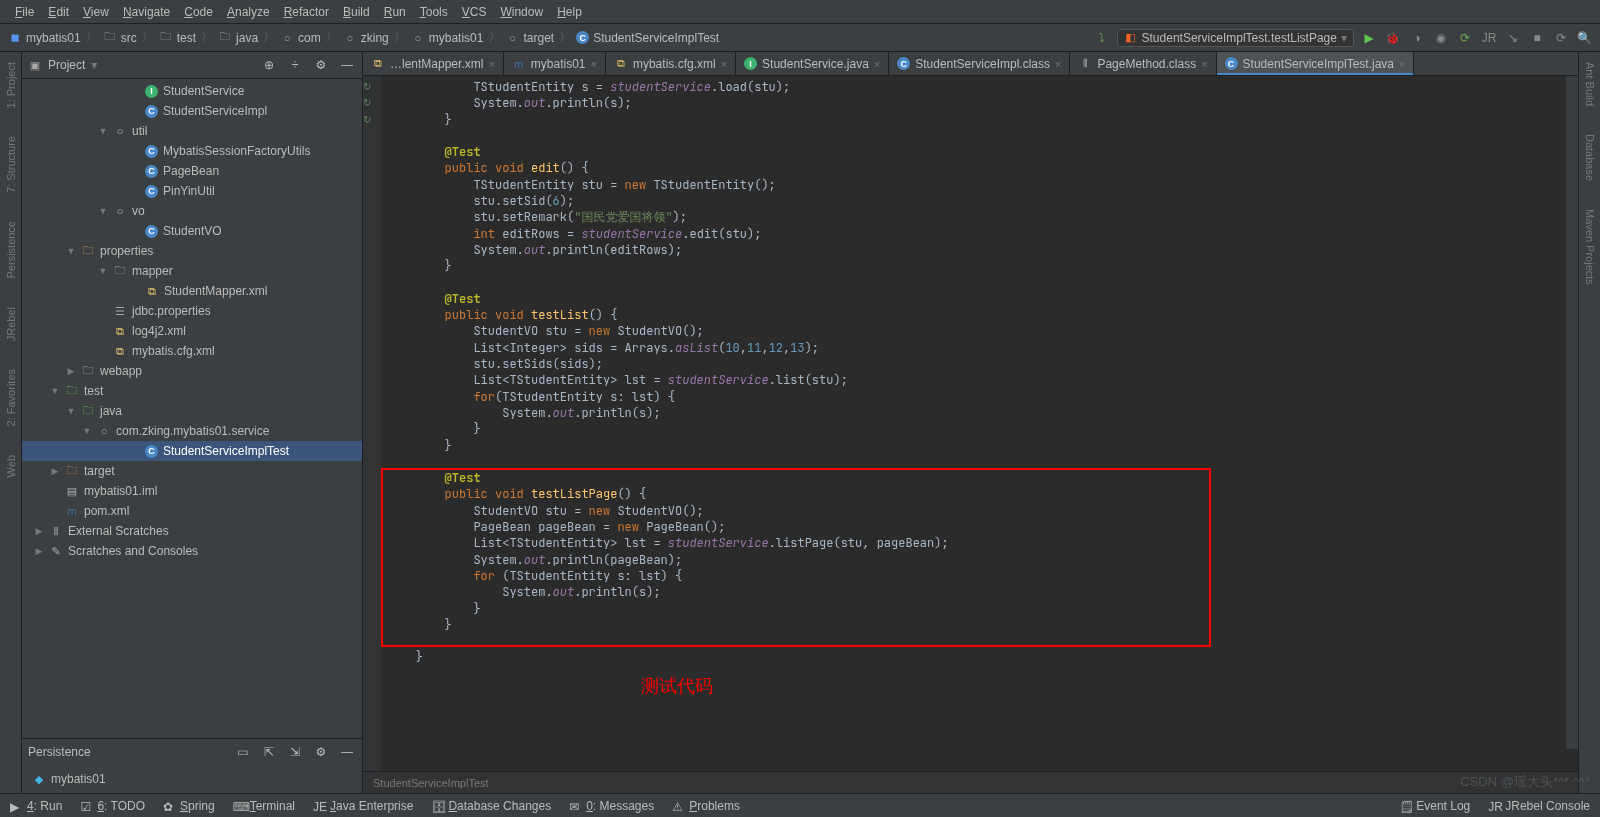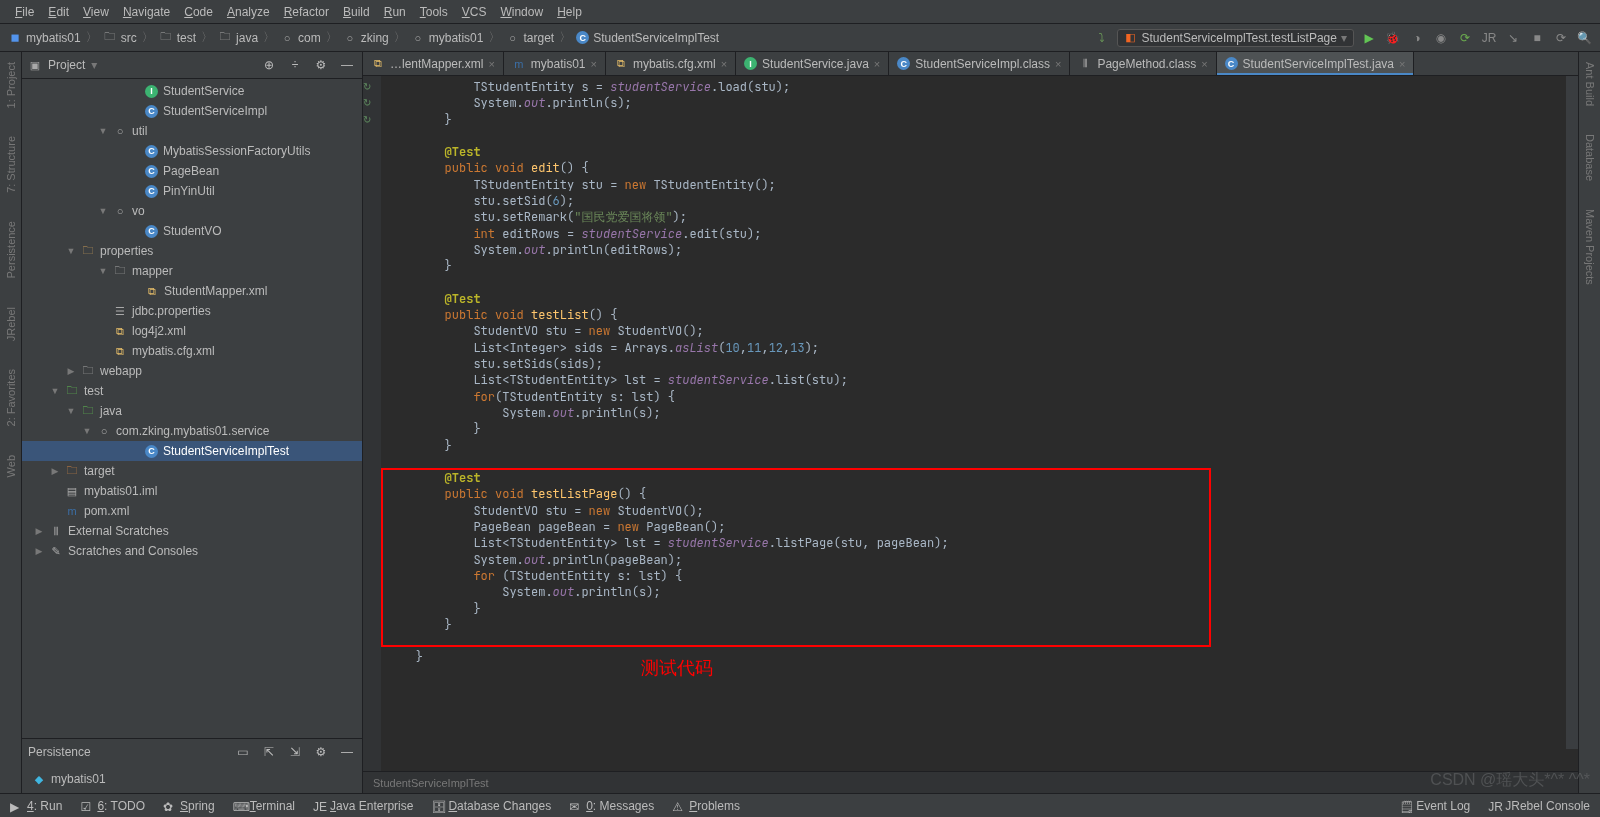--- a/index.html
+++ b/index.html
@@ -62,21 +62,21 @@
   .fi{color:var(--field);font-style:italic;} .me{color:var(--method);}
   .redbox { position:absolute; border:2px solid #ff0000; pointer-events:none; }
   .redlabel { position:absolute; color:#ff0000; font:18px sans-serif; }
   .breadcrumb-bot { height:22px; background:#313335; border-top:1px solid var(--border); display:flex; align-items:center; padding:0 10px; color:var(--muted); font-size:11px;}
   .code-scroll-line { position:absolute; right:0; top:0; bottom:22px; width:12px; background:#3a3d40;}
 
   .statusbar { height:24px; background:var(--dark); border-top:1px solid var(--border); display:flex; align-items:center; padding:0 10px;}
   .stat-left { display:flex; gap:18px; }
   .stitm { display:flex; align-items:center; gap:5px; cursor:pointer; color:var(--text);}
   .stat-right { margin-left:auto; display:flex; gap:18px; align-items:center;}
-  .watermark { position:absolute; right:10px; bottom:26px; color:#6a6c6e88; font-size:16px; pointer-events:none;}
+  .watermark { position:absolute; right:10px; bottom:26px; color:#6a6c6e88; font-size:13px; pointer-events:none;}
   .mini-icon{width:12px;height:12px;display:inline-block;}
 </style>
 </head>
 <body>
 
 <div class="menubar" id="menubar">
     <span class="menuitem"><u>F</u>ile</span>
     <span class="menuitem"><u>E</u>dit</span>
     <span class="menuitem"><u>V</u>iew</span>
     <span class="menuitem"><u>N</u>avigate</span>
@@ -431,21 +431,21 @@
             PageBean pageBean = <span class="kw">new</span> PageBean();
             List&lt;TStudentEntity&gt; lst = <span class="fi">studentService</span>.listPage(stu, pageBean);
             System.<span class="fi">out</span>.println(pageBean);
             <span class="kw">for</span> (TStudentEntity s: lst) {
                 System.<span class="fi">out</span>.println(s);
             }
         }
     
     }</div>
         <div class="redbox" style="left:0px;top:392px;width:830px;height:179px;"></div>
-        <div class="redlabel" style="left:260px;top:580px;">测试代码</div>
+        <div class="redlabel" style="left:260px;top:598px;">测试代码</div>
       </div>
       <div class="code-scroll-line"></div>
     </div>
     <div class="breadcrumb-bot">
       <span>StudentServiceImplTest</span>
     </div>
   </div>
 
   <div class="gutter-right" id="gutter-right">
       <div class="twlabel">Ant Build</div>

